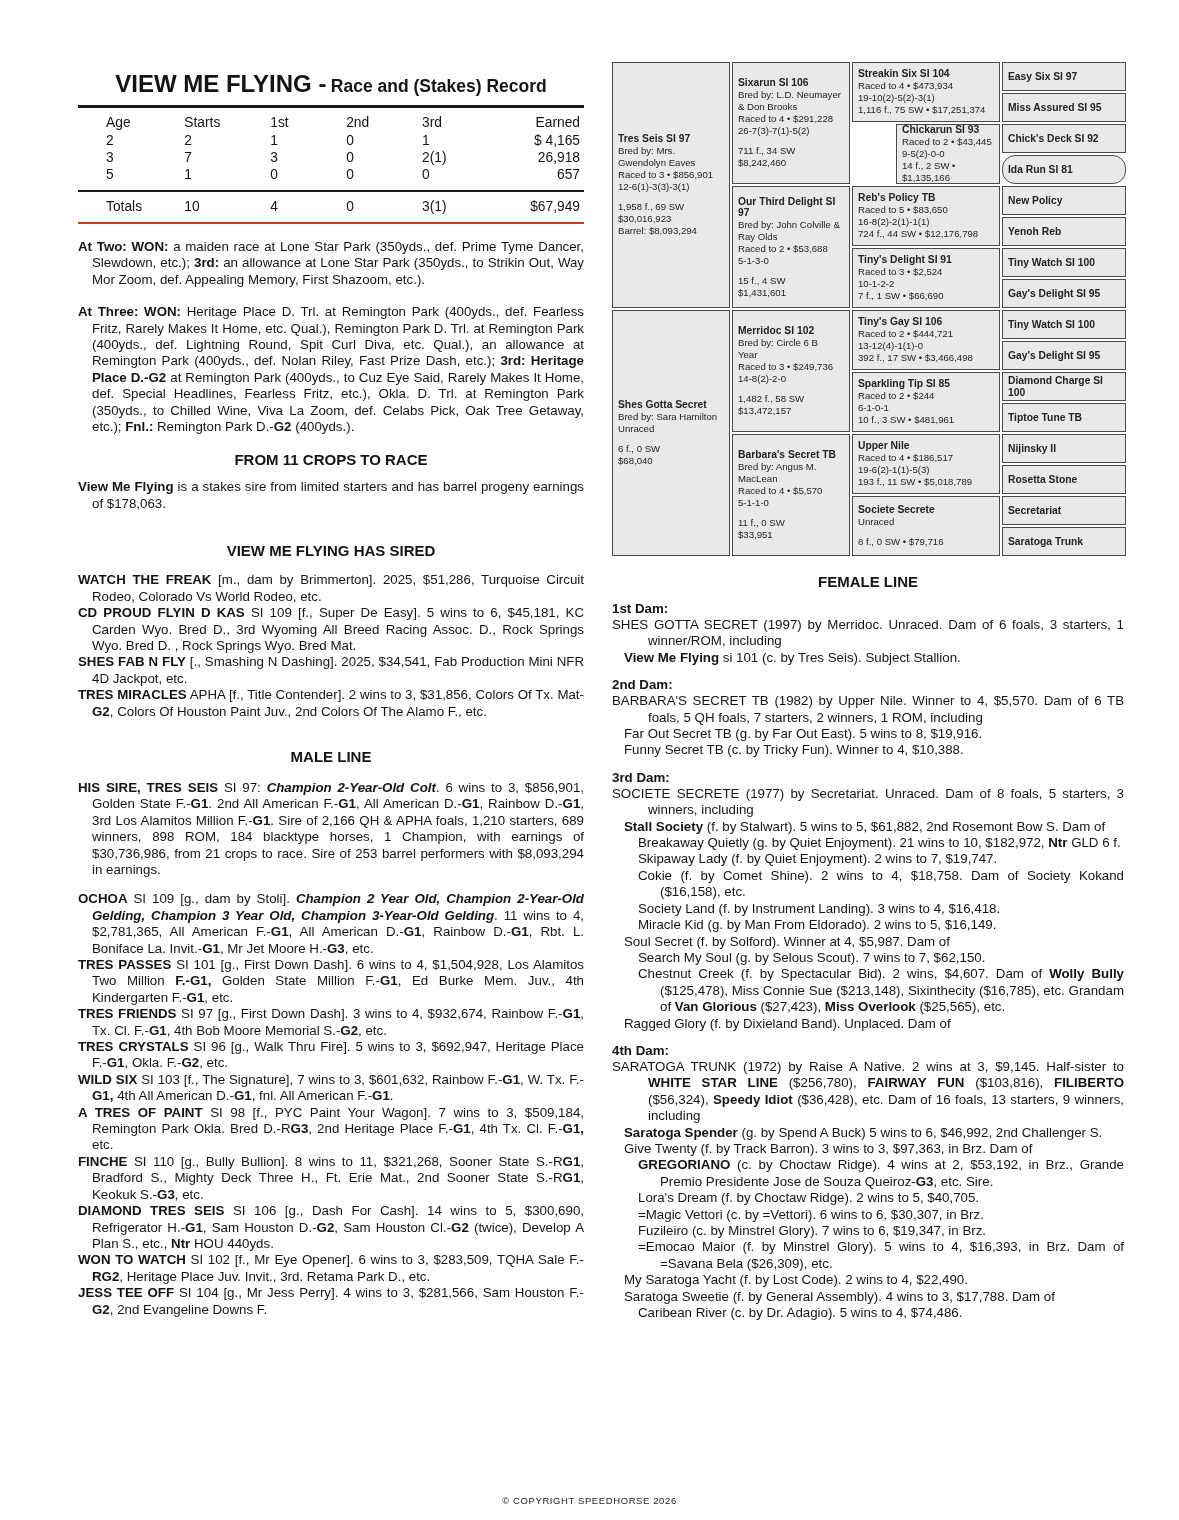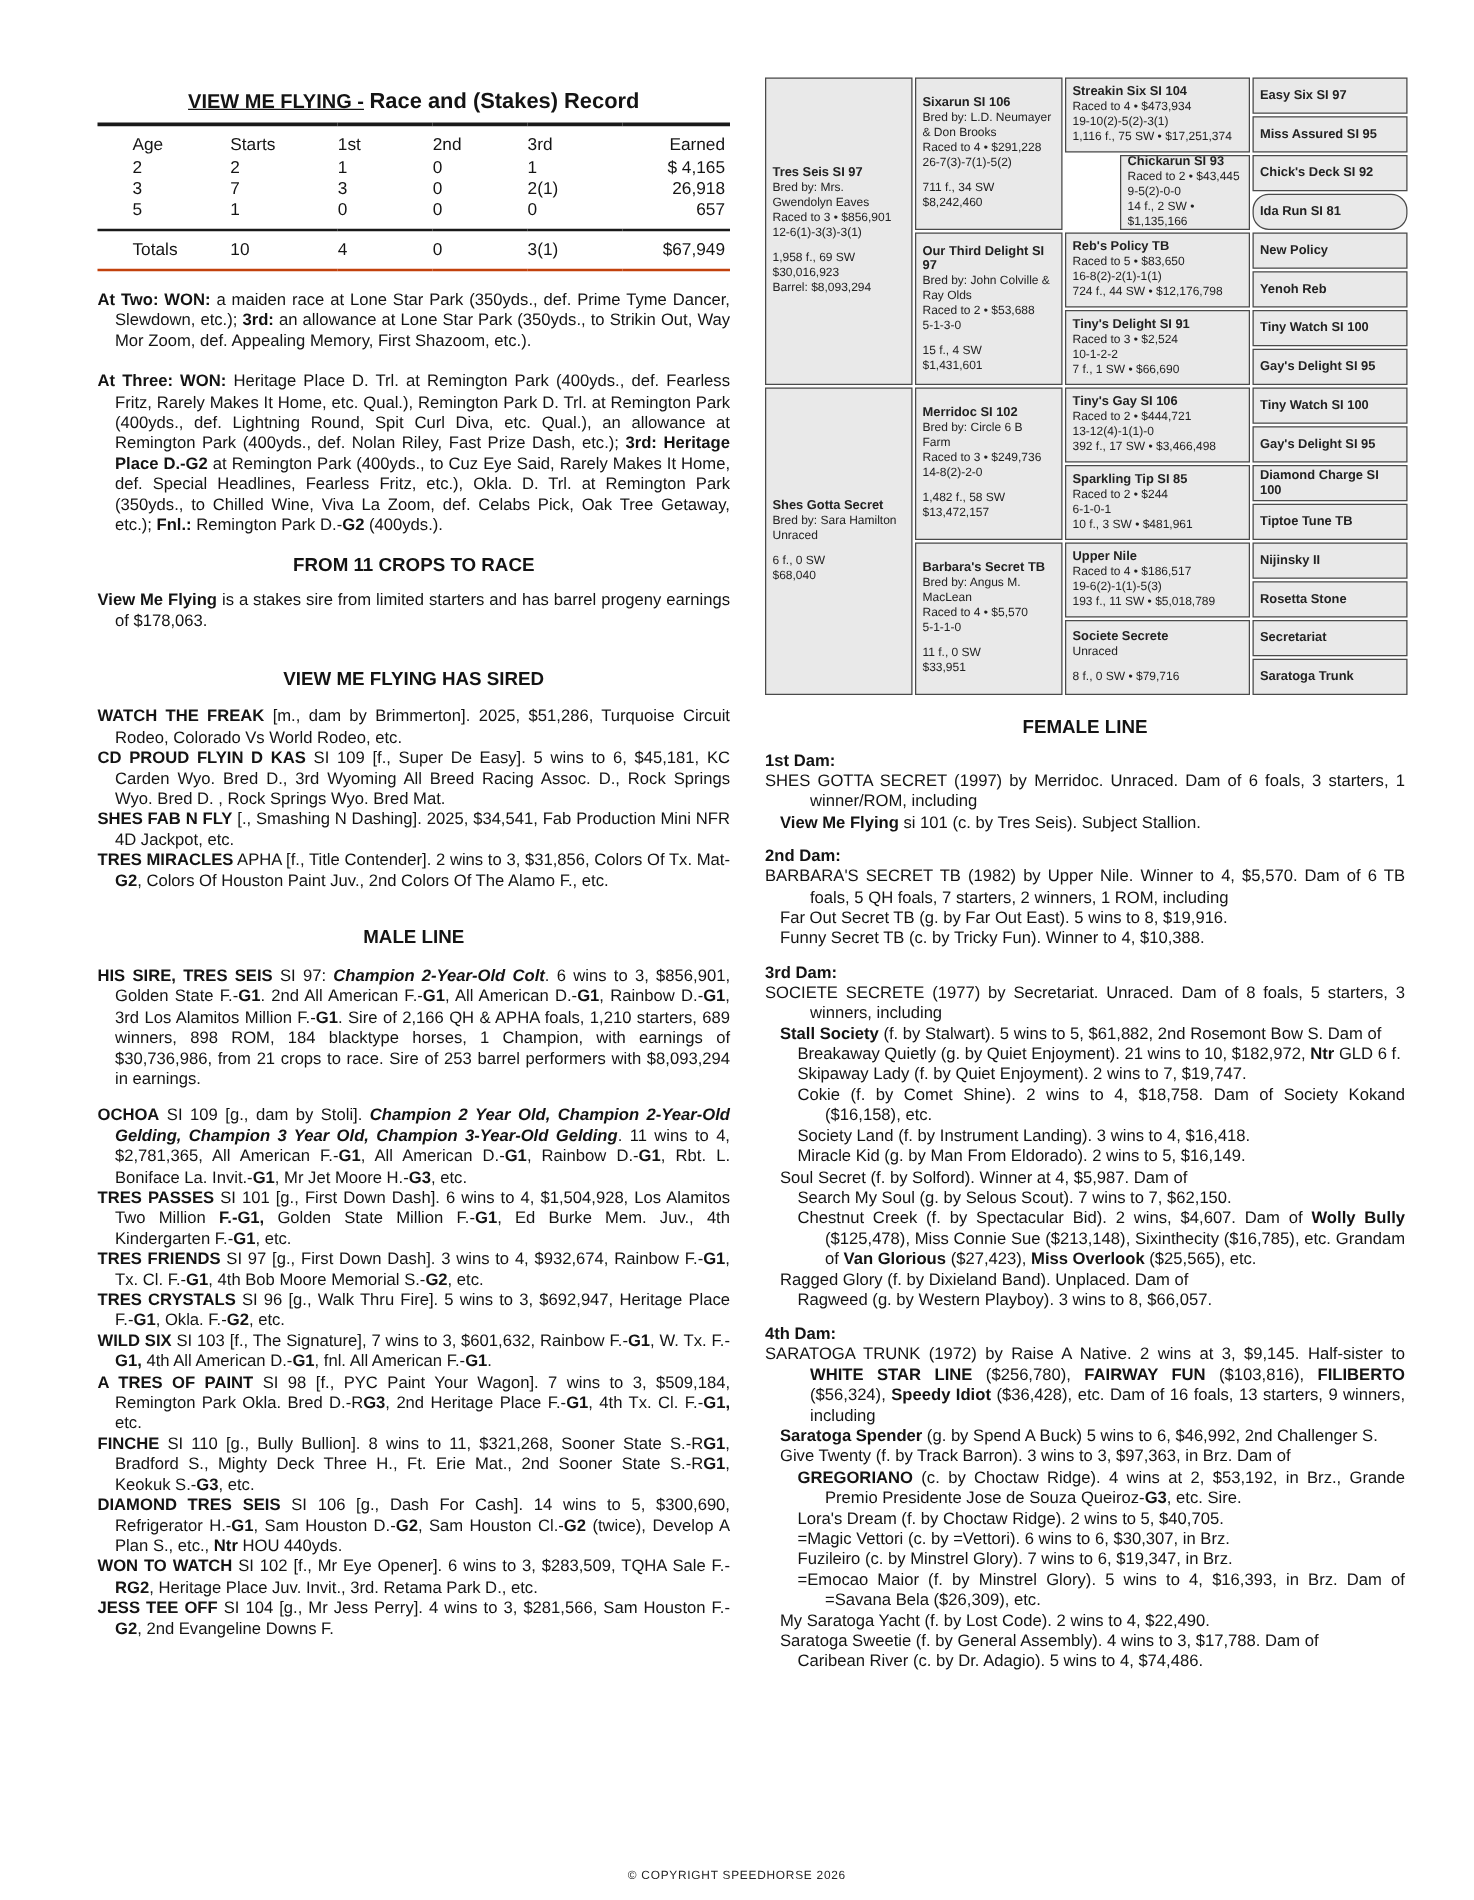--- a/index.html
+++ b/index.html
@@ -3,21 +3,21 @@
 <meta charset="utf-8">
 <style>
   html,body{margin:0;padding:0;background:#fff;}
   .page{position:relative;width:1179px;height:1520px;background:#fff;overflow:hidden;
         font-family:"Liberation Sans",sans-serif;color:#141414;}
   .col-left{position:absolute;left:78px;top:70px;width:506px;}
   .col-right{position:absolute;left:612px;top:62px;width:512px;}
 
   
   .title{text-align:center;font-weight:bold;margin-bottom:7px;white-space:nowrap;}
-  .title-main{font-size:16px;text-decoration:underline;}
+  .title-main{font-size:24px;}
   .title-sub{font-size:17.5px;}
   .rec{width:100%;border-collapse:collapse;border-top:3px solid #1a1a1a;font-size:13.8px;}
   .rec th{font-weight:normal;text-align:left;padding:7px 0 2px;}
   .rec td{padding:1px 0;}
   .rec .c0{width:21%;padding-left:28px;}
   .rec .c1{width:17%;}
   .rec .c2{width:15%;}
   .rec .c3{width:15%;}
   .rec .c4{width:15%;}
   .rec .c5{width:17%;text-align:right;padding-right:4px;}
@@ -187,21 +187,21 @@
           <div class="ped-line">Bred by: John Colville &amp; Ray Olds</div>
           <div class="ped-line">Raced to 2 • $53,688</div>
           <div class="ped-line">5-1-3-0</div>
           <div class="ped-line blank">&nbsp;</div>
           <div class="ped-line">15 f., 4 SW</div>
           <div class="ped-line">$1,431,601</div>
         </div>
         <div class="ped-cell gen2" style="grid-area: 9 / 2 / span 4;">
           <div class="ped-name">Merridoc SI 102</div>
           <div class="ped-line">Bred by: Circle 6 B</div>
-          <div class="ped-line">Farm</div>
+          <div class="ped-line">Year</div>
           <div class="ped-line">Raced to 3 • $249,736</div>
           <div class="ped-line">14-8(2)-2-0</div>
           <div class="ped-line blank">&nbsp;</div>
           <div class="ped-line">1,482 f., 58 SW</div>
           <div class="ped-line">$13,472,157</div>
         </div>
         <div class="ped-cell gen2" style="grid-area: 13 / 2 / span 4;">
           <div class="ped-name">Barbara's Secret TB</div>
           <div class="ped-line">Bred by: Angus M.</div>
           <div class="ped-line">MacLean</div>
@@ -327,21 +327,20 @@
           <div class="para fl1"><b>Stall Society</b> (f. by Stalwart). 5 wins to 5, $61,882, 2nd Rosemont Bow S. Dam of</div>
           <div class="para fl2">Breakaway Quietly (g. by Quiet Enjoyment). 21 wins to 10, $182,972, <b>Ntr</b> GLD 6 f.</div>
           <div class="para fl2">Skipaway Lady (f. by Quiet Enjoyment). 2 wins to 7, $19,747.</div>
           <div class="para fl2">Cokie (f. by Comet Shine). 2 wins to 4, $18,758. Dam of Society Kokand ($16,158), etc.</div>
           <div class="para fl2">Society Land (f. by Instrument Landing). 3 wins to 4, $16,418.</div>
           <div class="para fl2">Miracle Kid  (g. by Man From Eldorado). 2 wins to 5, $16,149.</div>
           <div class="para fl1">Soul Secret (f. by Solford). Winner at 4, $5,987. Dam of</div>
           <div class="para fl2">Search My Soul (g. by Selous Scout). 7 wins to 7, $62,150.</div>
           <div class="para fl2">Chestnut Creek (f. by Spectacular Bid). 2 wins, $4,607. Dam of <b>Wolly Bully</b> ($125,478), Miss Connie Sue ($213,148), Sixinthecity ($16,785), etc. Grandam of <b>Van Glorious</b> ($27,423), <b>Miss Overlook</b> ($25,565), etc.</div>
           <div class="para fl1">Ragged Glory (f. by Dixieland Band). Unplaced. Dam of</div>
-          <div class="para fl2">Ragweed (g. by Western Playboy). 3 wins to 8, $66,057.</div>
         </div>
         <div class="dam">
           <div class="dam-label">4th Dam:</div>
           <div class="para fl0">SARATOGA TRUNK (1972) by Raise A Native. 2 wins at 3, $9,145. Half-sister to <b>WHITE STAR LINE</b> ($256,780), <b>FAIRWAY FUN</b> ($103,816), <b>FILIBERTO</b> ($56,324), <b>Speedy Idiot</b> ($36,428), etc. Dam of 16 foals, 13 starters, 9 winners, including</div>
           <div class="para fl1"><b>Saratoga Spender</b> (g. by Spend A Buck) 5 wins to 6, $46,992, 2nd Challenger S.</div>
           <div class="para fl1">Give Twenty (f. by Track Barron). 3 wins to 3, $97,363, in Brz. Dam of</div>
           <div class="para fl2"><b>GREGORIANO</b> (c. by Choctaw Ridge). 4 wins at 2, $53,192, in Brz., Grande Premio Presidente Jose de Souza Queiroz-<b>G3</b>, etc. Sire.</div>
           <div class="para fl2">Lora's Dream (f. by Choctaw Ridge). 2 wins to 5, $40,705.</div>
           <div class="para fl2">=Magic Vettori (c. by =Vettori). 6 wins to 6, $30,307, in Brz.</div>
           <div class="para fl2">Fuzileiro (c. by Minstrel Glory). 7 wins to 6, $19,347, in Brz.</div>

